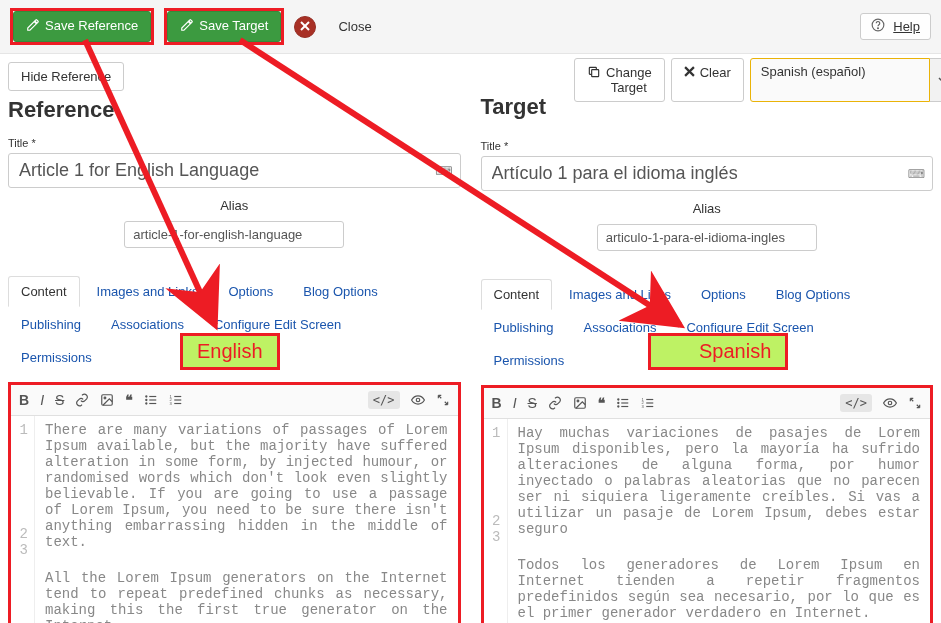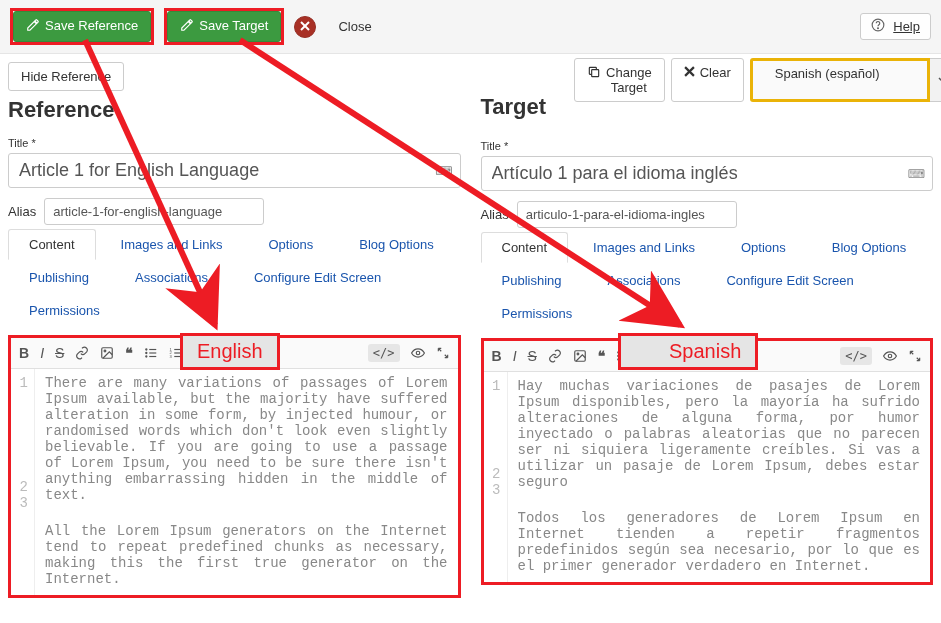--- a/index.html
+++ b/index.html
@@ -91,24 +91,24 @@
     margin-top: -4px;
   }
   .target-controls-row {
     display: flex;
     gap: 6px;
   }
   .select-wrap {
     display: flex;
   }
   .select-main {
-    border: 3px solid #eab308;
+    border: 1px solid #eab308;
     border-radius: 3px 0 0 3px;
     background: #fafafa;
-    padding: 5px 22px;
+    padding: 5px 10px;
     min-width: 180px;
     font-size: 13px;
   }
   .select-caret {
     border: 1px solid #ccc;
     border-left: none;
     border-radius: 0 3px 3px 0;
     background: #f2f2f2;
     padding: 5px 8px;
     display: flex;
@@ -134,39 +134,40 @@
     right: 8px;
     top: 50%;
     transform: translateY(-50%);
     color: #888;
     font-size: 12px;
   }
   .alias-row {
     display: flex;
     align-items: center;
     gap: 8px;
-    margin-bottom: 4px;
+    margin-bottom: 28px;
+    flex-direction: column;
   }
   .alias-input {
     border: 1px solid #ccc;
     border-radius: 3px;
     padding: 5px 8px;
     font-size: 13px;
     min-width: 220px;
     color: #555;
   }
   .tabs {
     display: flex;
     flex-wrap: wrap;
     gap: 0 4px;
     border-bottom: 1px solid transparent;
     margin-bottom: 8px;
   }
   .tab {
-    padding: 7px 20px;
+    padding: 7px 12px;
     color: #1a55ad;
     cursor: pointer;
     border: 1px solid transparent;
     border-radius: 3px 3px 0 0;
     font-size: 13px;
   }
   .tab.active {
     color: #333;
     border-color: #ddd;
     border-bottom-color: #fff;
@@ -219,41 +220,41 @@
   .line-gutter div { height: auto; }
   .ed-text {
     padding: 6px 10px;
     flex: 1;
     text-align: justify;
   }
   .ed-text p { margin: 0 0 2px 0; }
   .lang-badge {
     border: 3px solid #ed1c24;
     color: #ed1c24;
-    background: #e5e5e5;
+    background: #bef264;
     font-size: 20px;
     padding: 4px 14px 4px 14px;
     font-weight: 400;
     display: inline-block;
     text-align: center;
   }
   
   .anno-layer {
     position: absolute;
     left: 0; top: 0; right: 0; bottom: 0;
     pointer-events: none;
   }
   .anno-badge-en {
     position: absolute;
     left: 180px;
     top: 333px;
   }
   .anno-badge-es {
     position: absolute;
-    left: 618px;
+    left: 648px;
     top: 333px;
     padding-left: 48px;
   }
   svg.arrow-svg {
     position: absolute;
     left: 0; top: 0;
     overflow: visible;
   }
   .icon-svg { width: 14px; height: 14px; }
 </style>

